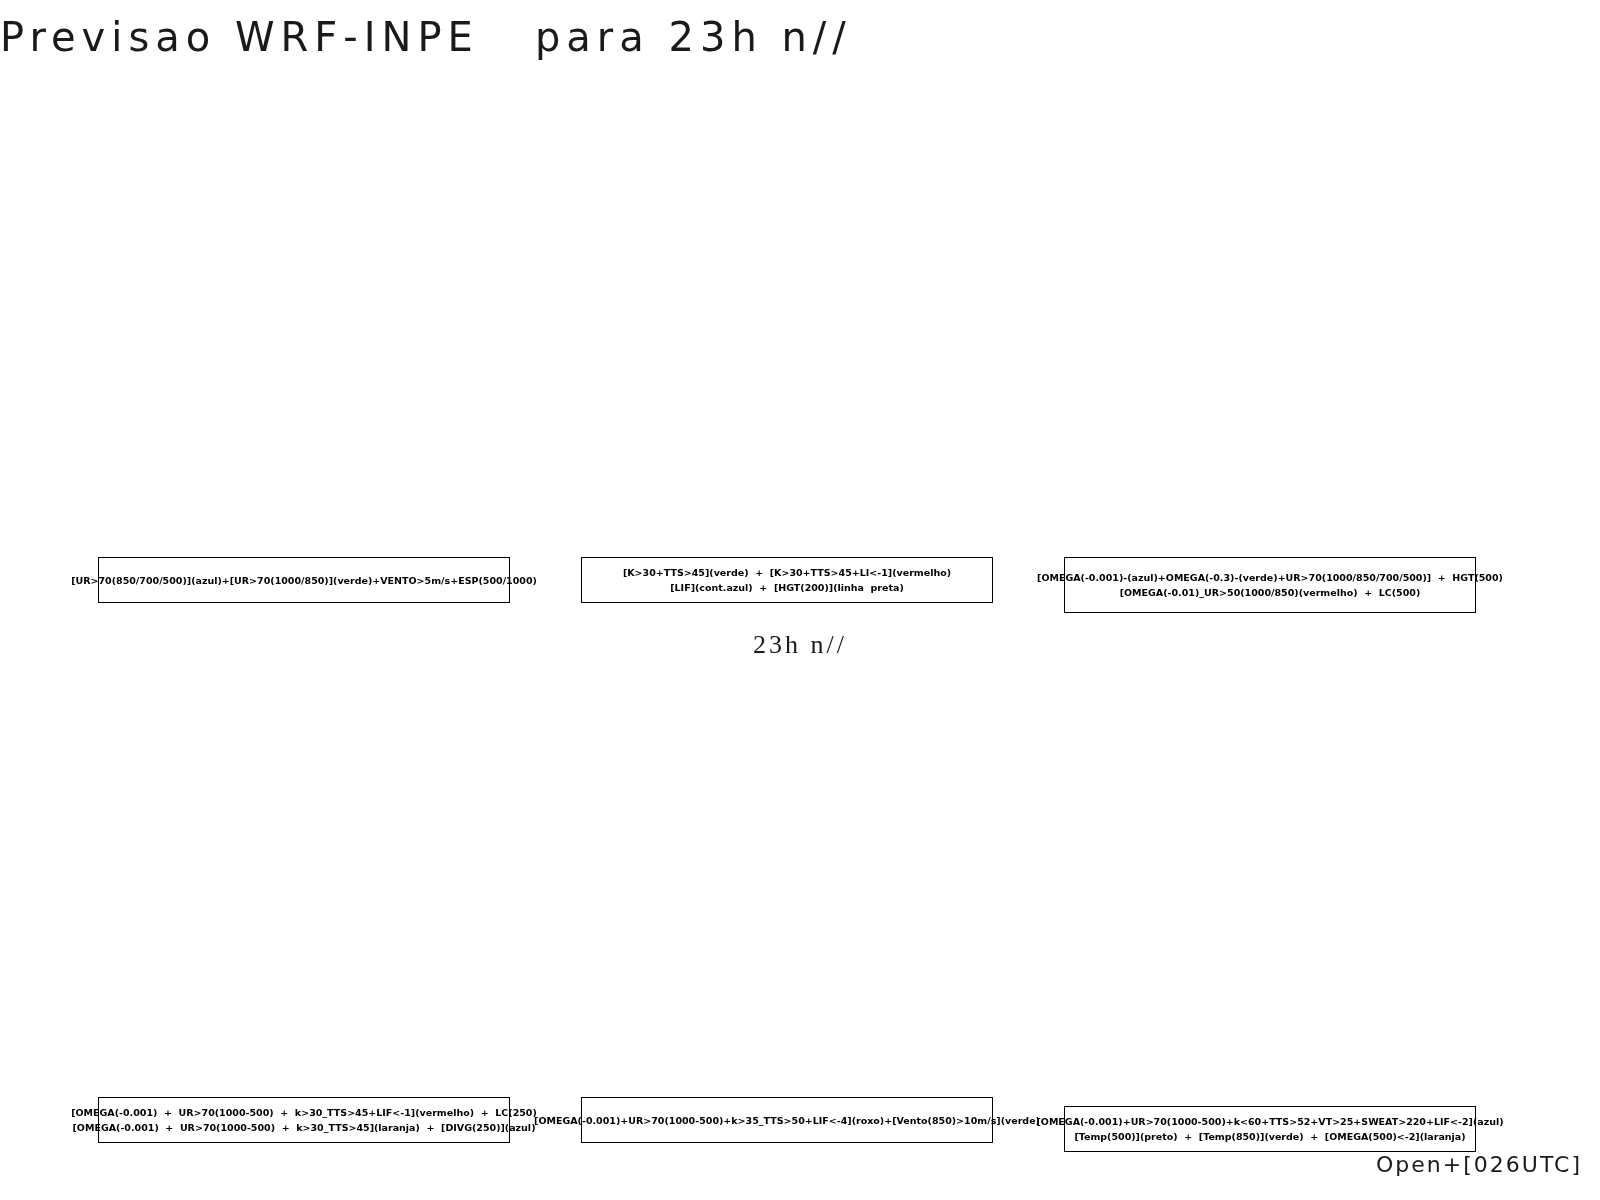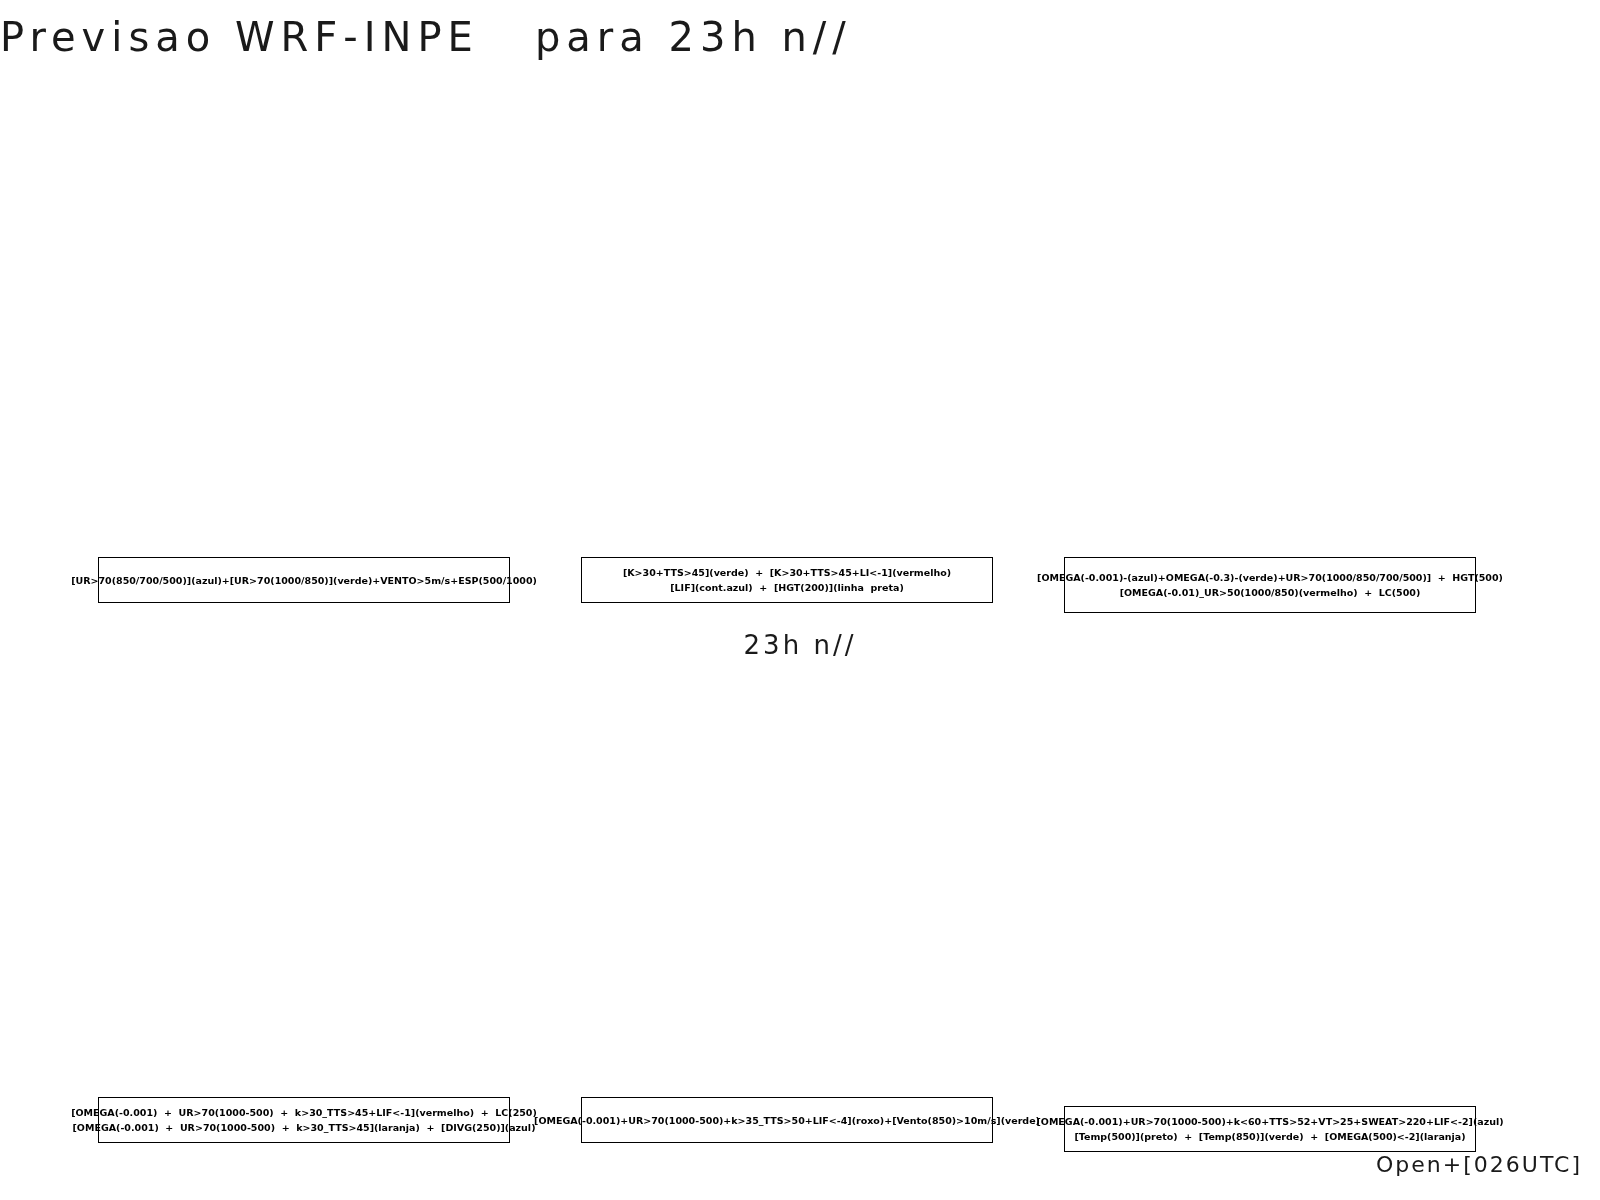--- a/index.html
+++ b/index.html
@@ -35,20 +35,21 @@
     position: absolute;
     top: 630px;
     left: 0;
     width: 1600px;
     text-align: center;
     font-size: 26px;
     font-weight: 400;
     letter-spacing: 3px;
     color: #1a1a1a;
     white-space: pre;
+    font-family: Liberation Serif, serif;
   }
 
   
   .corner-stamp {
     position: absolute;
     top: 1152px;
     right: 18px;
     font-size: 22px;
     letter-spacing: 2px;
     color: #1a1a1a;

